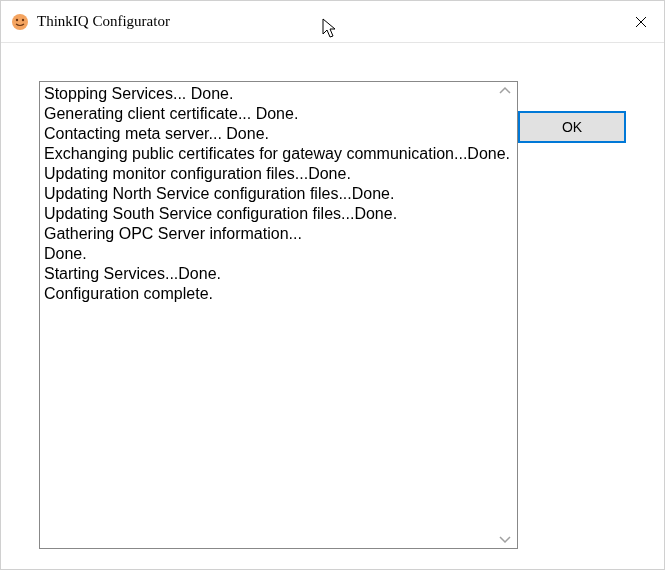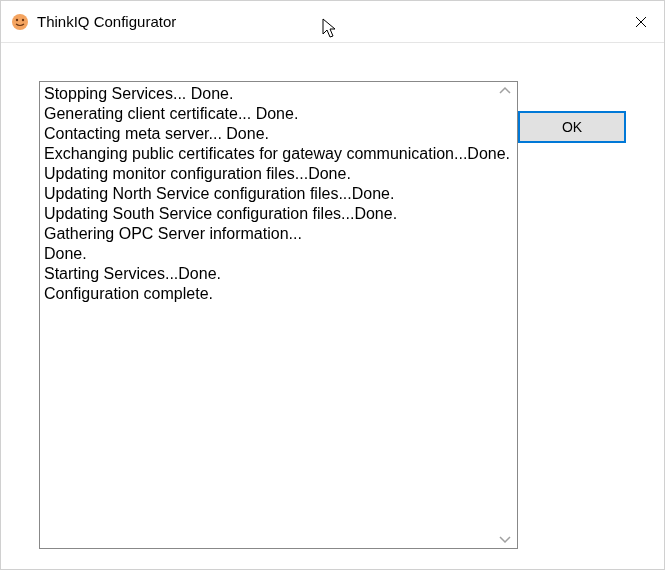--- a/index.html
+++ b/index.html
@@ -22,20 +22,21 @@
       display: flex;
       flex-direction: column;
     }
     .titlebar {
       height: 42px;
       display: flex;
       align-items: center;
       padding: 0 0 0 10px;
       border-bottom: 1px solid #e5e5e5;
       background: #fff;
+      font-family: Liberation Serif, serif;
     }
     .titlebar-icon {
       width: 18px;
       height: 18px;
       margin-right: 8px;
       flex-shrink: 0;
     }
     .titlebar-title {
       font-size: 15px;
       color: #000;

